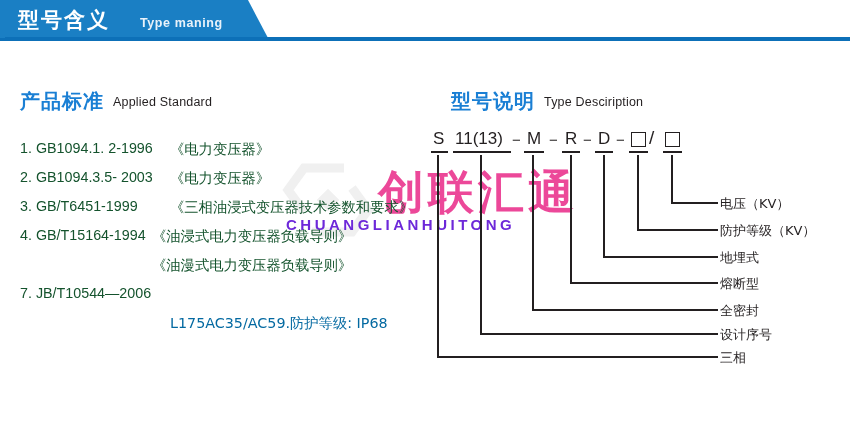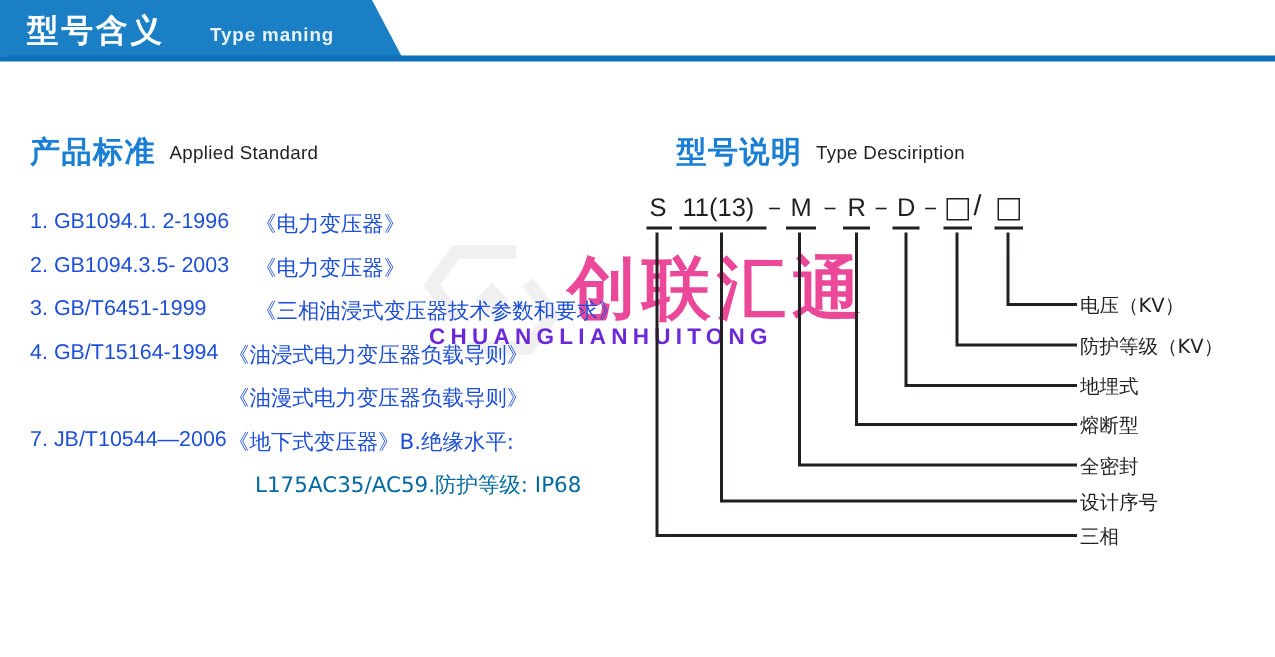--- a/index.html
+++ b/index.html
@@ -57,21 +57,21 @@
     margin-left: 9px; letter-spacing: 0.2px;
     position: relative; top: -2px;
   }
 
   
   #standards { position: absolute; left: 20px; top: 140px; width: 420px; }
   .std-row {
     position: relative;
     height: 29px;
     font-size: 14.3px;
-    color: #1d4ed8;
+    color: #14532d;
     white-space: nowrap;
   }
   .std-code {
     position: absolute; left: 0; top: 0;
     font-family: "Liberation Sans", sans-serif;
   }
   .std-name {
     position: absolute; left: 150px; top: 0;
     font-family: "DejaVu Sans", "Liberation Sans", sans-serif;
     font-size: 14.3px;
@@ -187,21 +187,20 @@
 
     <div class="std-row narrow">
       <span class="std-name">《油漫式电力变压器负载导则》</span>
     </div>
 
     <div class="std-row narrow">
       <span class="std-code">
         <span>7.</span>
         <span>JB/T10544—2006</span>
       </span>
-      <span class="std-name">《地下式变压器》B.绝缘水平:</span>
     </div>
 
     <div class="std-cont">
       <span class="std-name">L175AC35/AC59.防护等级: IP68</span>
     </div>
 
   </div>
 
   <div class="sect-title" style="left:433px; top:88px;margin-left:18px;">
     <span class="sect-cn">型号说明</span><span class="sect-en">Type Desciription</span>

